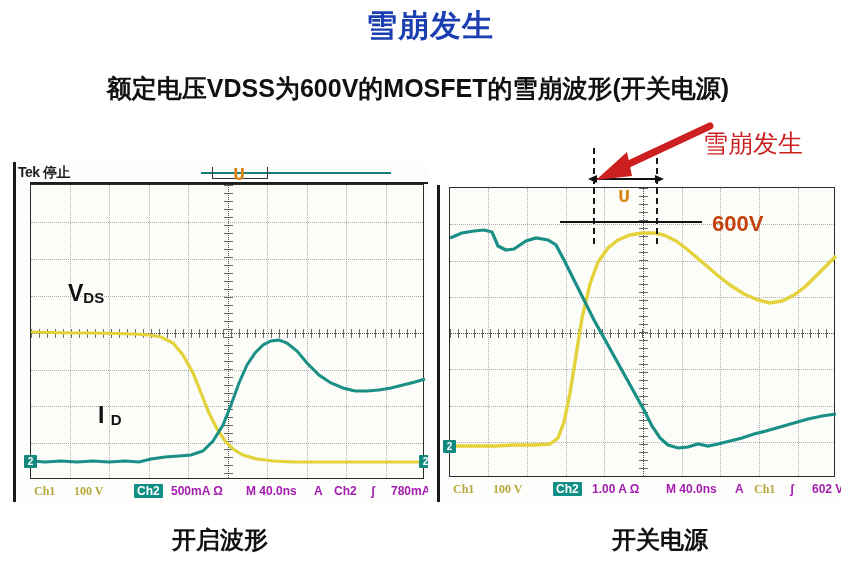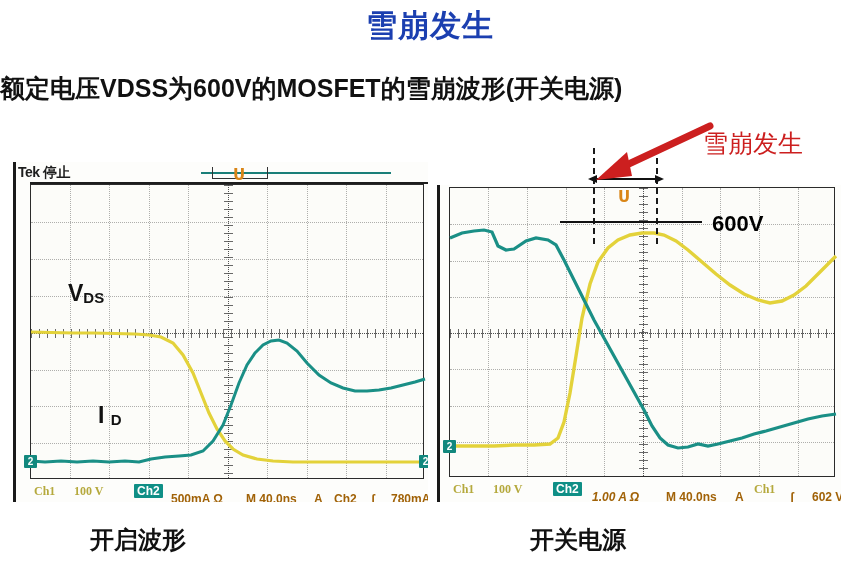--- a/index.html
+++ b/index.html
@@ -26,20 +26,21 @@
     font-weight: bold;
     color: #1b3fb0;
     letter-spacing: 1px;
     line-height: 40px;
   }
   #slide-subtitle {
     position: absolute;
     top: 72px;
     left: 0;
     width: 836px;
+    text-align: center;
     font-size: 25px;
     font-weight: bold;
     color: #111111;
     line-height: 32px;
   }
 
   
   .scope {
     position: absolute;
     background: #fdfdfb;
@@ -170,21 +171,21 @@
     left: 0;
     width: 100%;
     height: 17px;
     font-size: 12px;
     font-weight: bold;
     white-space: nowrap;
     font-family: "Liberation Sans", sans-serif;
   }
   .statusbar span { position: absolute; top: 0; }
   .sb-yellow { color: #b5a93d; font-family: Liberation Serif, serif; }
-  .sb-dark   { color: #a16207; margin-top: 8px; }
+  .sb-dark   { color: #a21caf; }
   .sb-chip {
     background: #0f8f86;
     color: #ffffff;
     padding: 0 3px;
     border-radius: 1px;
   }
 
   
   #avalanche-label {
     position: absolute;
@@ -208,21 +209,21 @@
     position: absolute;
     left: 560px; top: 221px;
     width: 142px; height: 0;
     border-top: 2.5px solid #111;
   }
   #v600-label {
     position: absolute;
     left: 712px; top: 211px;
     font-size: 22px;
     font-weight: bold;
-    color: #000000;
+    color: #c2410c;
   }
 
   .wave-label {
     position: absolute;
     font-size: 23px;
     font-weight: bold;
     color: #111111;
     white-space: nowrap;
   }
   .wave-label sub {
@@ -235,21 +236,21 @@
   #label-vds { left: 68px; top: 280px; }
   #label-id  { left: 98px; top: 402px; }
 
   
   .caption {
     position: absolute;
     top: 524px;
     font-size: 24px;
     font-weight: bold;
     color: #111111;
-    text-align: left;
+    text-align: center;
   }
   #caption-left  { left: 90px;  width: 260px; }
   #caption-right { left: 530px; width: 260px; }
 </style>
 </head>
 <body>
 
 <div id="slide-title">雪崩发生</div>
 <div id="slide-subtitle">额定电压VDSS为600V的MOSFET的雪崩波形(开关电源)</div>
 
@@ -345,21 +346,21 @@
 
     <div class="chmark" style="left:-7px; top:252px;">2</div>
 
     <div class="trigmark" style="left:168px; top:2px;">U</div>
   </div>
 
   <div class="statusbar" style="top:297px;">
     <span class="sb-yellow" style="left:13px;">Ch1</span>
     <span class="sb-yellow" style="left:53px;">100 V</span>
     <span class="sb-chip" style="left:113px;">Ch2</span>
-    <span class="sb-dark" style="left:152px;font-style:italic;">1.00 A Ω</span>
+    <span class="sb-dark" style="left:152px;">1.00 A Ω</span>
     <span class="sb-dark" style="left:226px;">M 40.0ns</span>
     <span class="sb-dark" style="left:295px;">A</span>
     <span class="sb-yellow" style="left:314px;">Ch1</span>
     <span class="sb-dark" style="left:350px;">ʃ</span>
     <span class="sb-dark" style="left:372px;">602 V</span>
   </div>
 </div>
 
 <div id="dash-line-a"></div>
 <div id="dash-line-b"></div>

